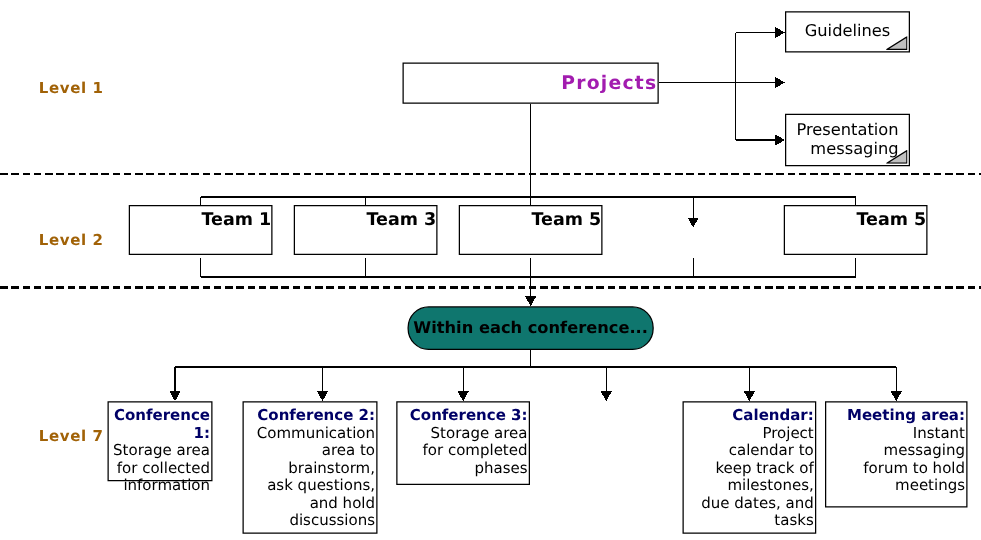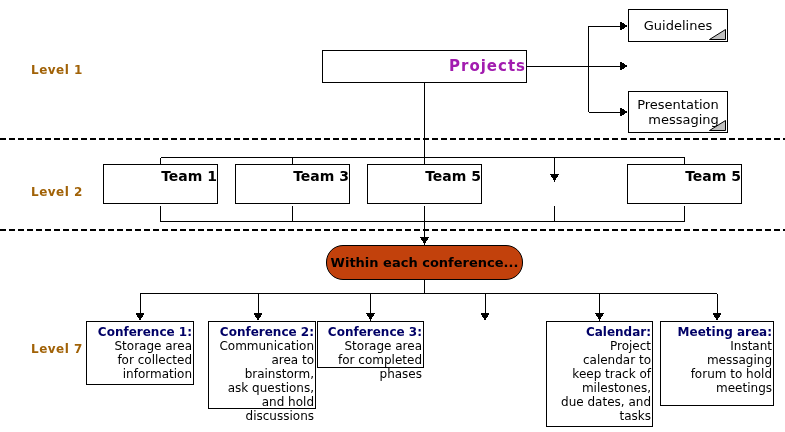--- a/index.html
+++ b/index.html
@@ -34,21 +34,21 @@
   }
   .doc-fold { position:absolute; right:1px; bottom:1px; display:block; }
 
   .team-box {
     top:164px; width:115px; height:40px; line-height:22px;
     font-weight:bold; font-size:14px;
   }
 
   .bubble {
     left:326px; top:245px; width:197px; height:35px; line-height:33px;
-    border:1px solid #000; border-radius:17px; background:#c2410c;
+    border:1px solid #000; border-radius:17px; background:#0f766e;
     position:absolute; box-sizing:border-box; text-align:center;
     font-weight:bold; font-size:13px;
   }
 
   .conf-box {
     top:321px; font-size:12px; line-height:14px; padding:3px 1px;
   }
   .conf-title { display:block; color:#000066; font-weight:bold; }
   .conf-body  { white-space:pre-line; }
   .squiggle   {
@@ -145,38 +145,38 @@
     <span>Team 5</span>
   </div>
   <div class="box team-box" style="left:627px">
     <span>Team 5</span>
   </div>
 
   <div class="bubble">
     <span>Within each conference...</span>
   </div>
 
-  <div class="box conf-box" style="left:86px;width:108px;height:64px">
+  <div class="box conf-box" style="left:86px;width:84px;height:64px">
     <span class="conf-title">Conference 1:</span>
     <span class="conf-body">Storage area
 for collected
 information</span>
   </div>
 
-  <div class="box conf-box" style="left:208px;width:108px;height:88px">
+  <div class="box conf-box" style="left:194px;width:108px;height:106px">
     <span class="conf-title">Conference 2:</span>
     <span class="conf-body"><span>Communication
 area to
 brainstorm,
 ask questions,
 </span><span class="squiggle">and</span><span> hold
 discussions</span></span>
   </div>
 
-  <div class="box conf-box" style="left:317px;width:107px;height:47px">
+  <div class="box conf-box" style="left:317px;width:107px;height:67px">
     <span class="conf-title">Conference 3:</span>
     <span class="conf-body">Storage area
 for completed
 phases</span>
   </div>
 
 
   <div class="box conf-box" style="left:660px;width:114px;height:85px">
     <span class="conf-title">Meeting area:</span>
     <span class="conf-body">Instant

